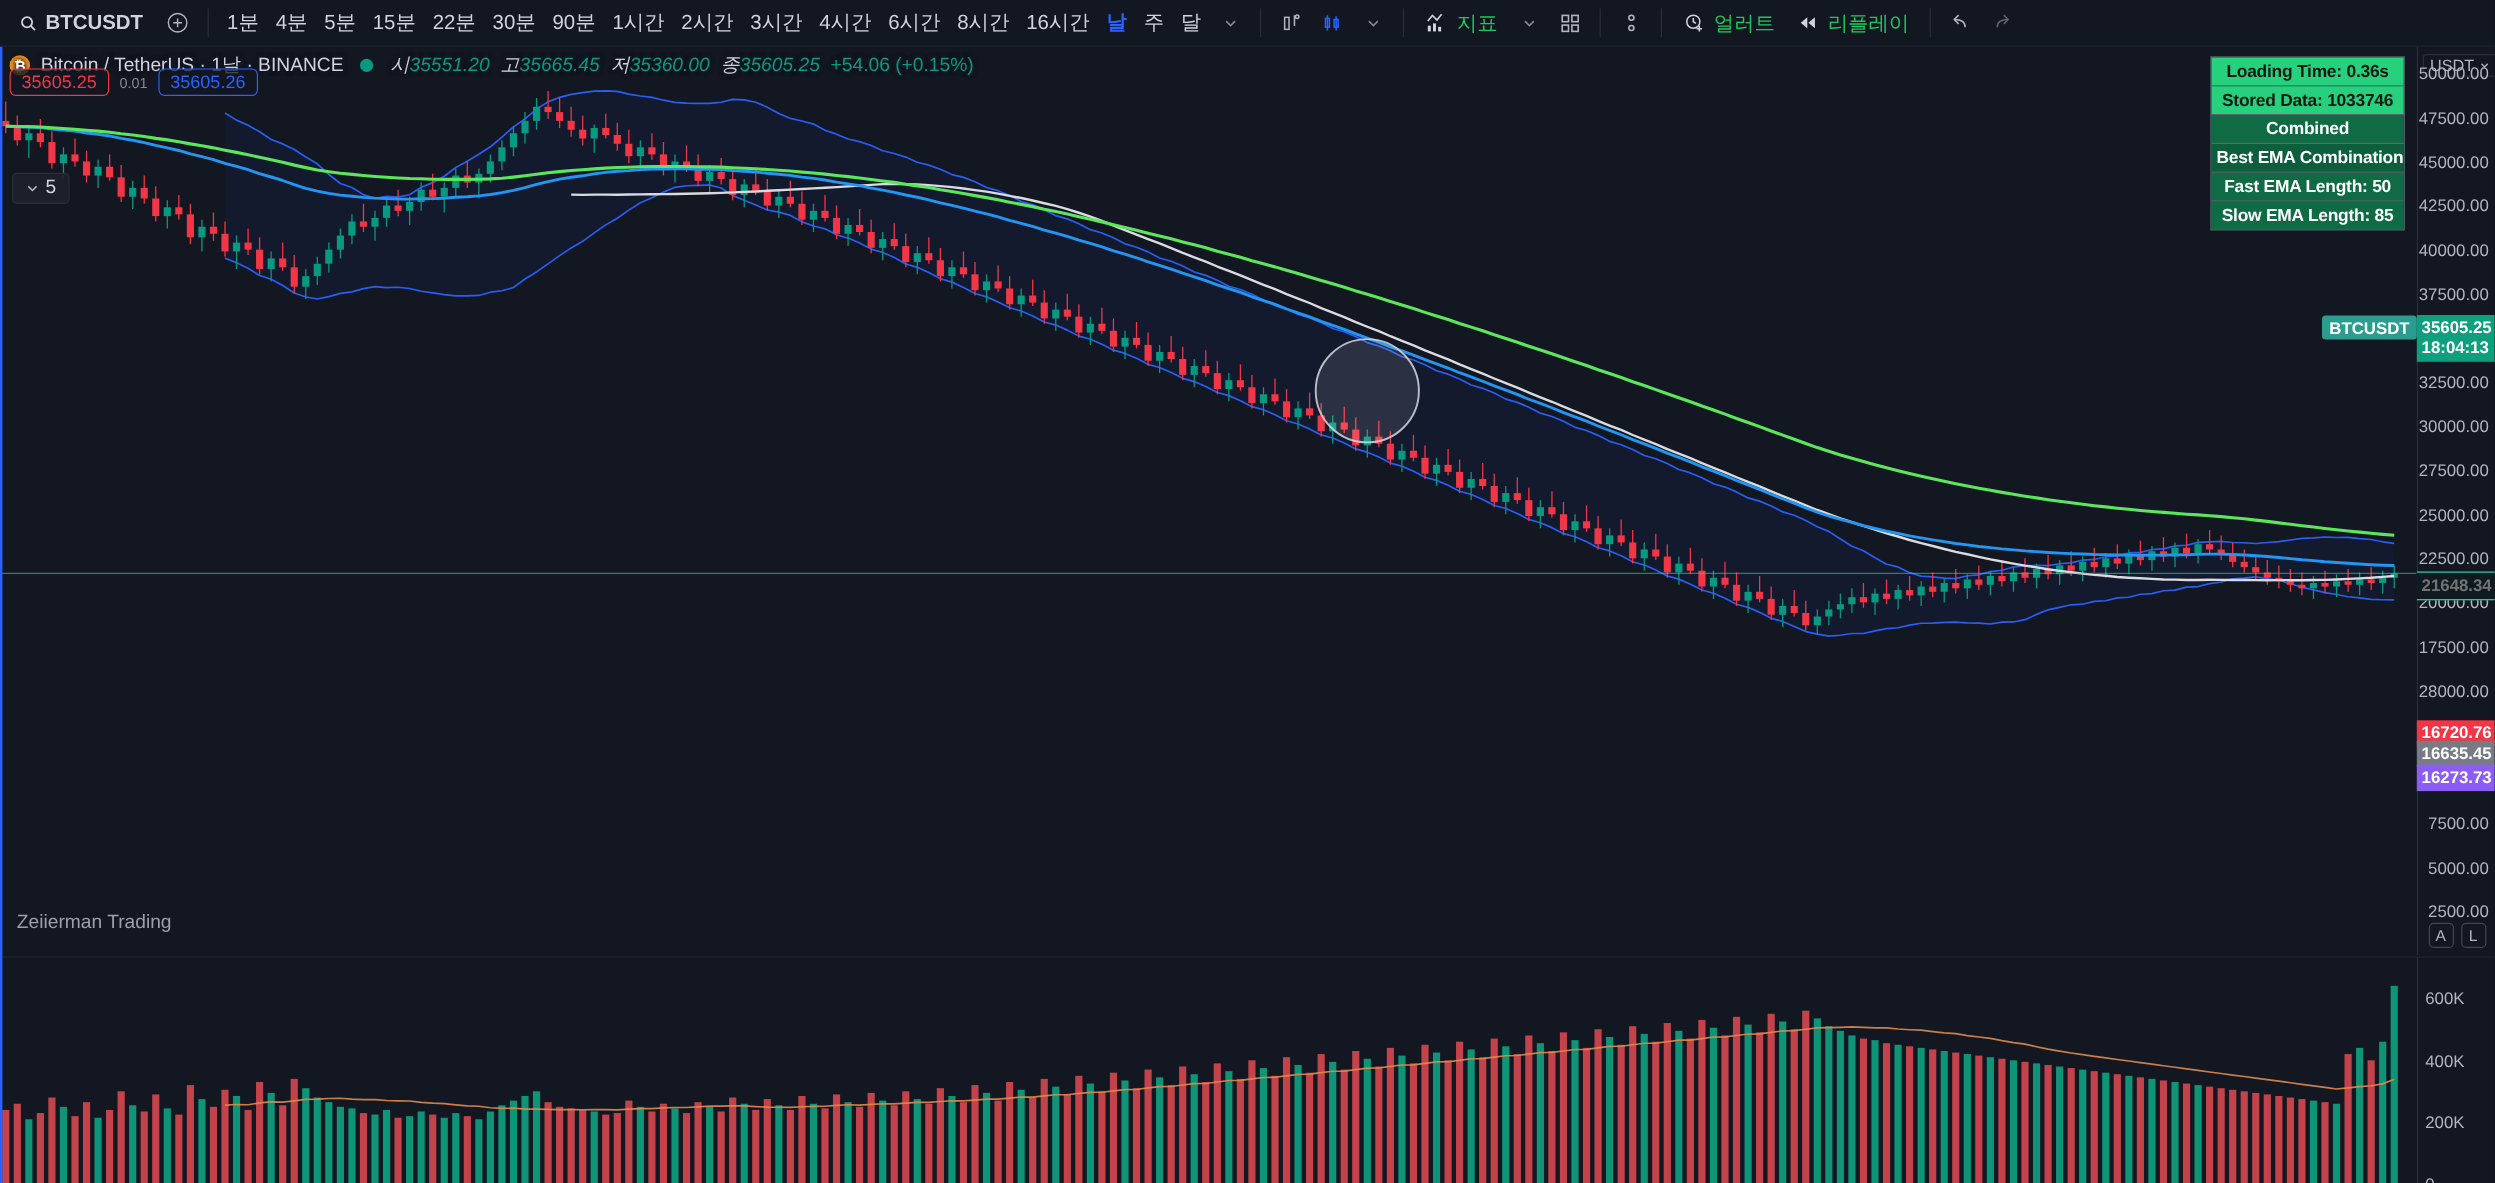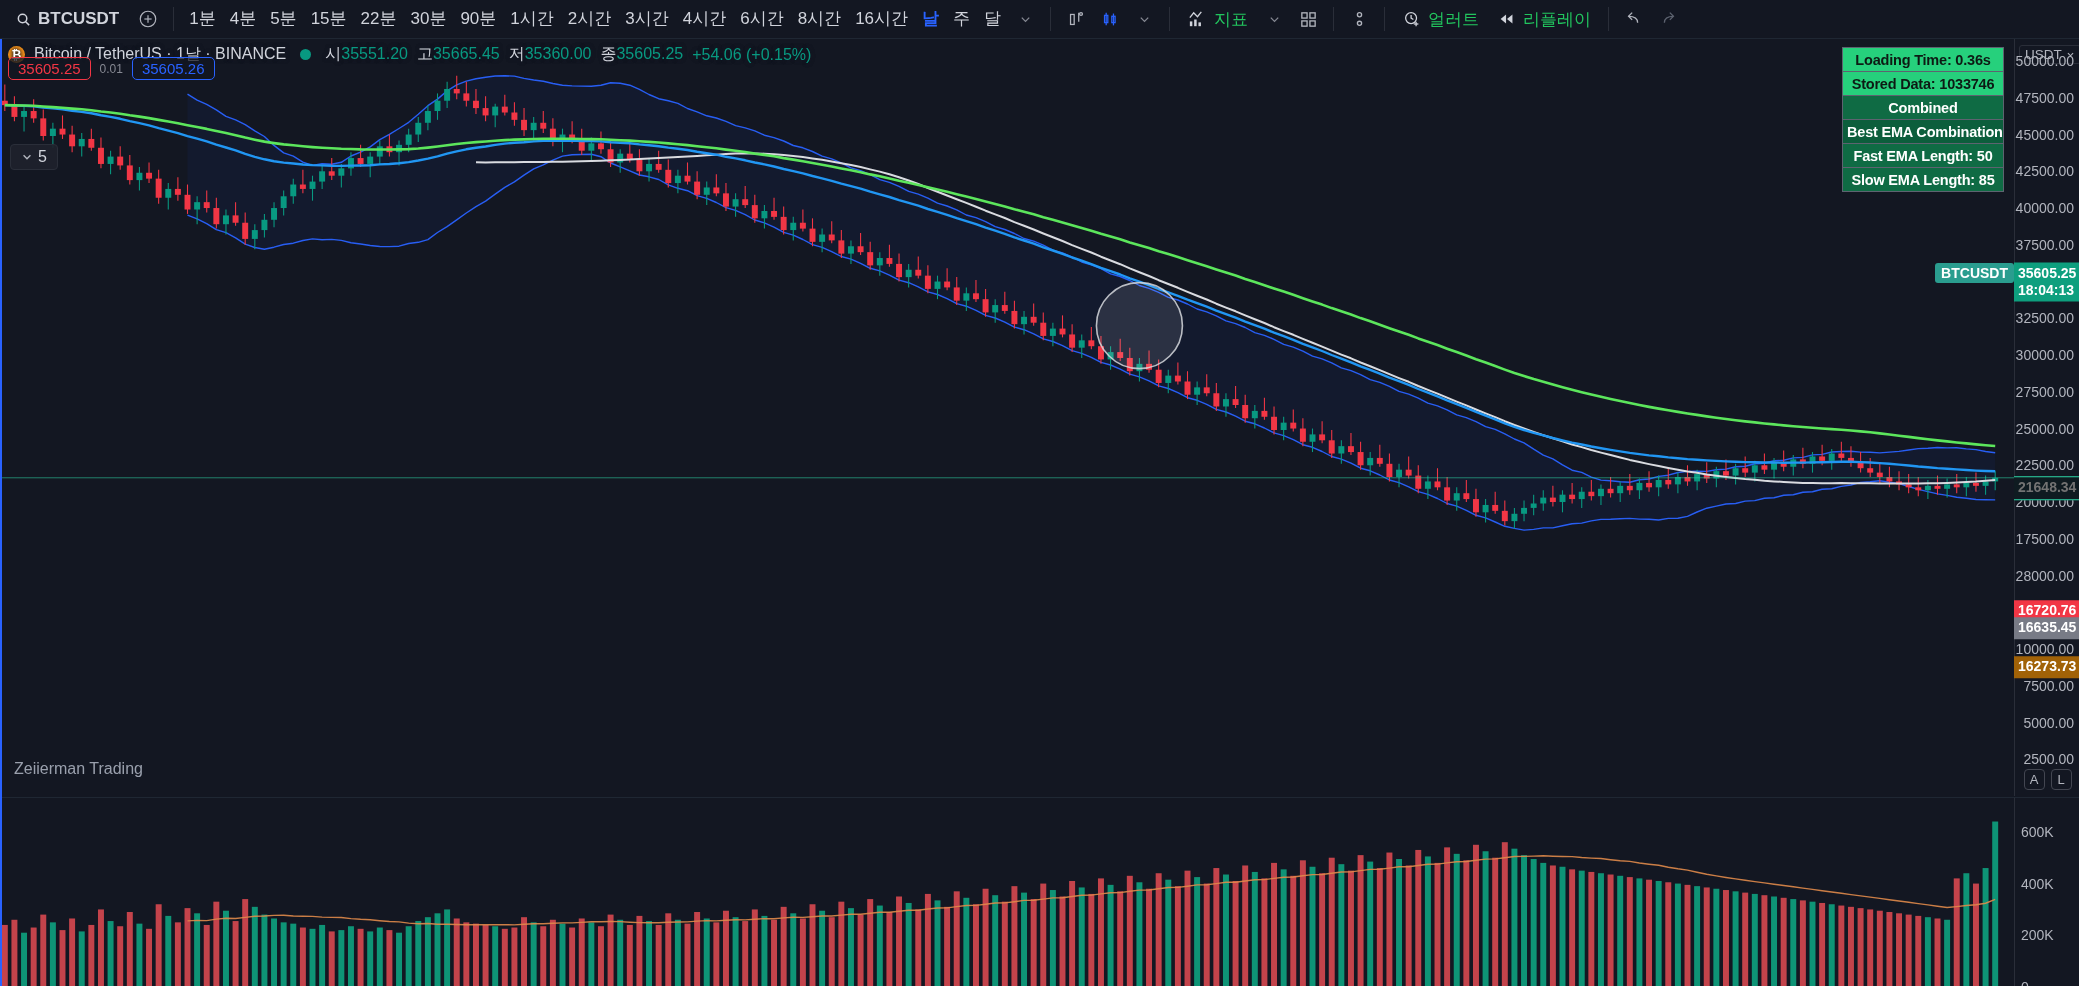--- a/index.html
+++ b/index.html
@@ -64,21 +64,21 @@
     font-size: 16px; white-space: nowrap;
     text-shadow: 0 0 4px #131722, 0 0 4px #131722;
   }
   .lg-logo {
     width: 17px; height: 17px; border-radius: 50%;
     background: #f7931a; color: #fff; font-size: 12px; font-weight: bold;
     display: flex; align-items: center; justify-content: center;
   }
   .lg-title { font-size: 16px; color: #d1d4dc; font-weight: normal; }
   .lg-dot { width: 11px; height: 11px; border-radius: 50%; background: #089981; margin: 0 5px; }
-  .lg-ohlc { display: flex; gap: 9px; font-size: 16px; }
+  .lg-ohlc { display: flex; gap: 9px; font-size: 16px; font-style: italic; }
   .lg-ohlc .k { color: #d1d4dc; }
   .lg-ohlc .v { color: #089981; }
   .lg-chg { color: #089981; }
 
   
   #bidask {
     position: absolute; top: 18px; left: 8px; z-index: 30;
     display: flex; align-items: center; gap: 9px; font-size: 15px;
   }
   .ba-box { padding: 2px 9px; border-radius: 5px; background: rgba(19,23,34,.75); }
@@ -815,21 +815,21 @@
       </div>
     <div id="pa-tags">
         <div class="pa-label-left" style="background: rgb(42, 157, 143); right: 65px; top: 233.641px;">BTCUSDT</div>
         <div class="pa-tag" style="background: rgb(14, 159, 126); top: 242.641px;">
           <div>35605.25</div>
           <div>18:04:13</div>
         </div>
         <div class="pa-tag" style="background: rgb(15, 27, 33); color: #737373; border-top: 1px solid rgb(47, 214, 168); border-bottom: 1px solid rgb(47, 214, 168); top: 449px;">21648.34</div>
         <div class="pa-tag" style="background: rgb(242, 54, 69); top: 572px;">16720.76</div>
         <div class="pa-tag" style="background: rgb(120, 123, 134); top: 589px;">16635.45</div>
-        <div class="pa-tag" style="background: #a16207; top: 628px;">16273.73</div>
+        <div class="pa-tag" style="background: #8b5cf6; top: 609px;">16273.73</div>
       </div>
     <div id="pa-buttons">
       <div class="pa-btn">A</div>
       <div class="pa-btn">L</div>
     </div>
   </div>
 
   <div id="vol-pane">
     <svg id="vol-svg" width="2014" height="189">
         <g>

